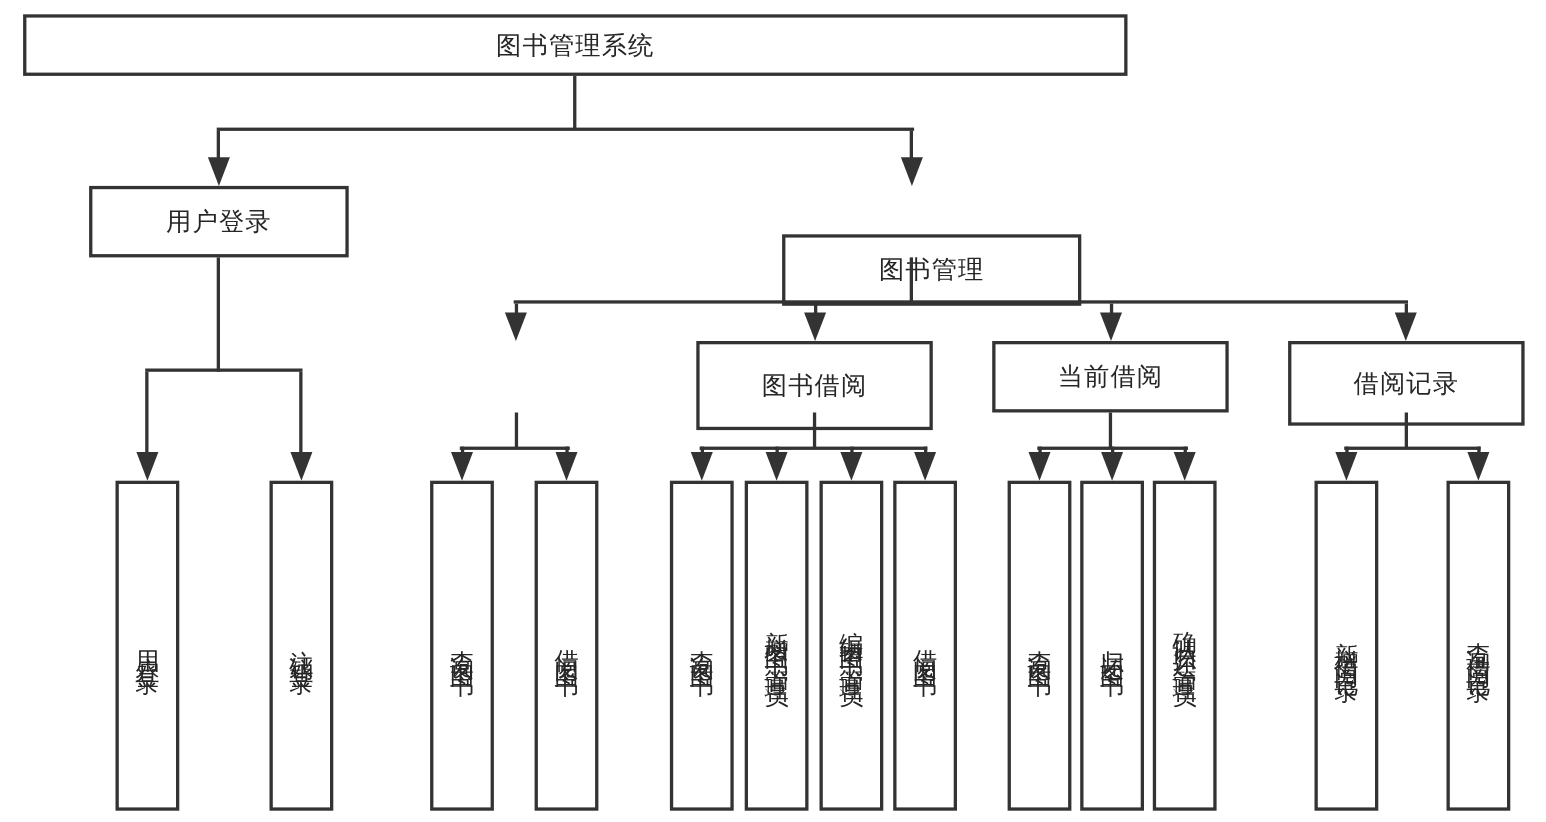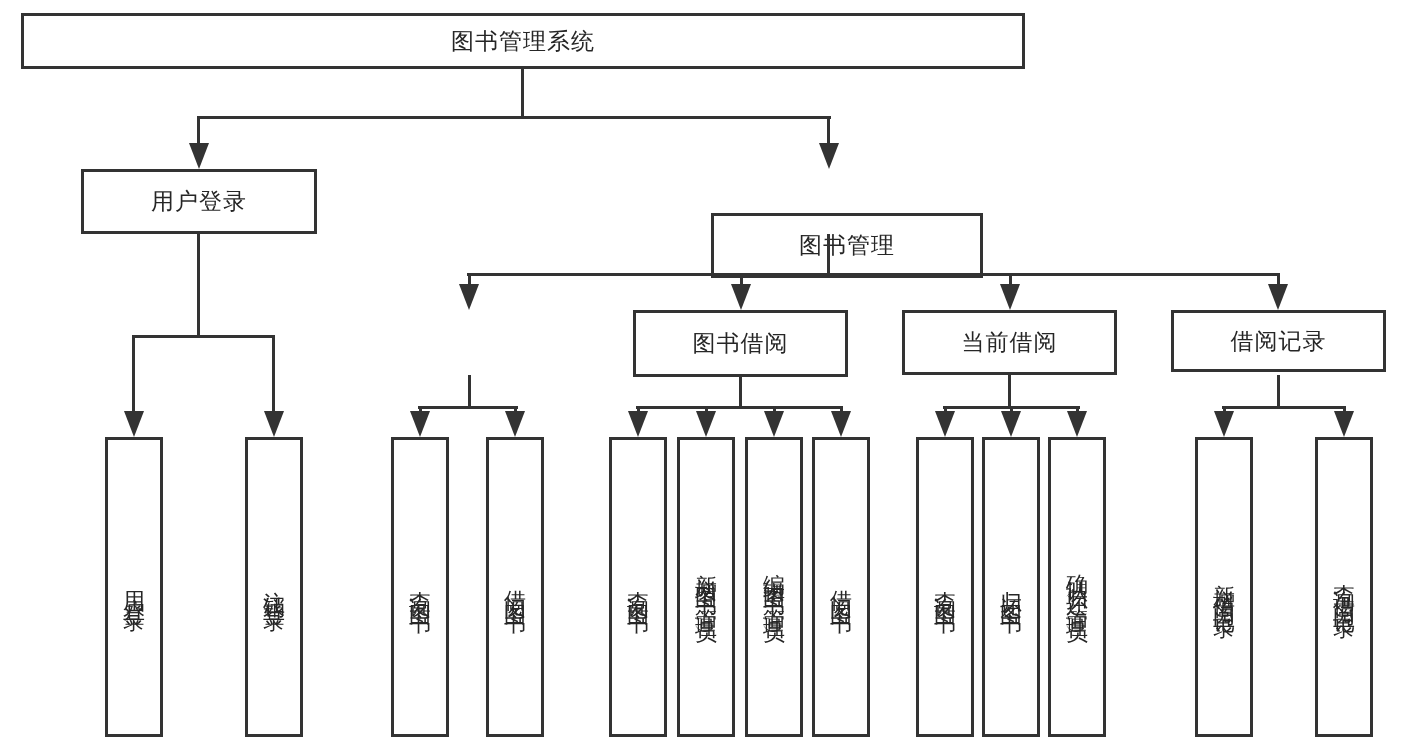--- a/index.html
+++ b/index.html
@@ -80,23 +80,23 @@
   <div class="hl" style="left:467px;top:273px;width:813px;"></div>
   <div class="vl" style="left:468px;top:276px;height:10px;"></div>
   <div class="ah" style="left:459px;top:284px;"></div>
   <div class="vl" style="left:740px;top:276px;height:10px;"></div>
   <div class="ah" style="left:731px;top:284px;"></div>
   <div class="vl" style="left:1009px;top:276px;height:10px;"></div>
   <div class="ah" style="left:1000px;top:284px;"></div>
   <div class="vl" style="left:1277px;top:276px;height:10px;"></div>
   <div class="ah" style="left:1268px;top:284px;"></div>
 
-  <div class="box" style="left:633px;top:310px;width:215px;height:67px;">图书借阅</div>
+  <div class="box" style="left:633px;top:310px;width:215px;height:81px;">图书借阅</div>
   <div class="box" style="left:902px;top:310px;width:215px;height:65px;">当前借阅</div>
-  <div class="box" style="left:1171px;top:310px;width:215px;height:62px;font-family:Liberation Serif, serif;">借阅记录</div>
+  <div class="box" style="left:1171px;top:310px;width:215px;height:77px;font-family:Liberation Serif, serif;">借阅记录</div>
 
   <div class="vl" style="left:468px;top:375px;height:33px;"></div>
   <div class="hl" style="left:418px;top:406px;width:100px;"></div>
   <div class="vl" style="left:419px;top:406px;height:8px;"></div>
   <div class="ah" style="left:410px;top:411px;"></div>
   <div class="vl" style="left:514px;top:406px;height:8px;"></div>
   <div class="ah" style="left:505px;top:411px;"></div>
 
   <div class="vl" style="left:739px;top:375px;height:33px;"></div>
   <div class="hl" style="left:636px;top:406px;width:207px;"></div>

